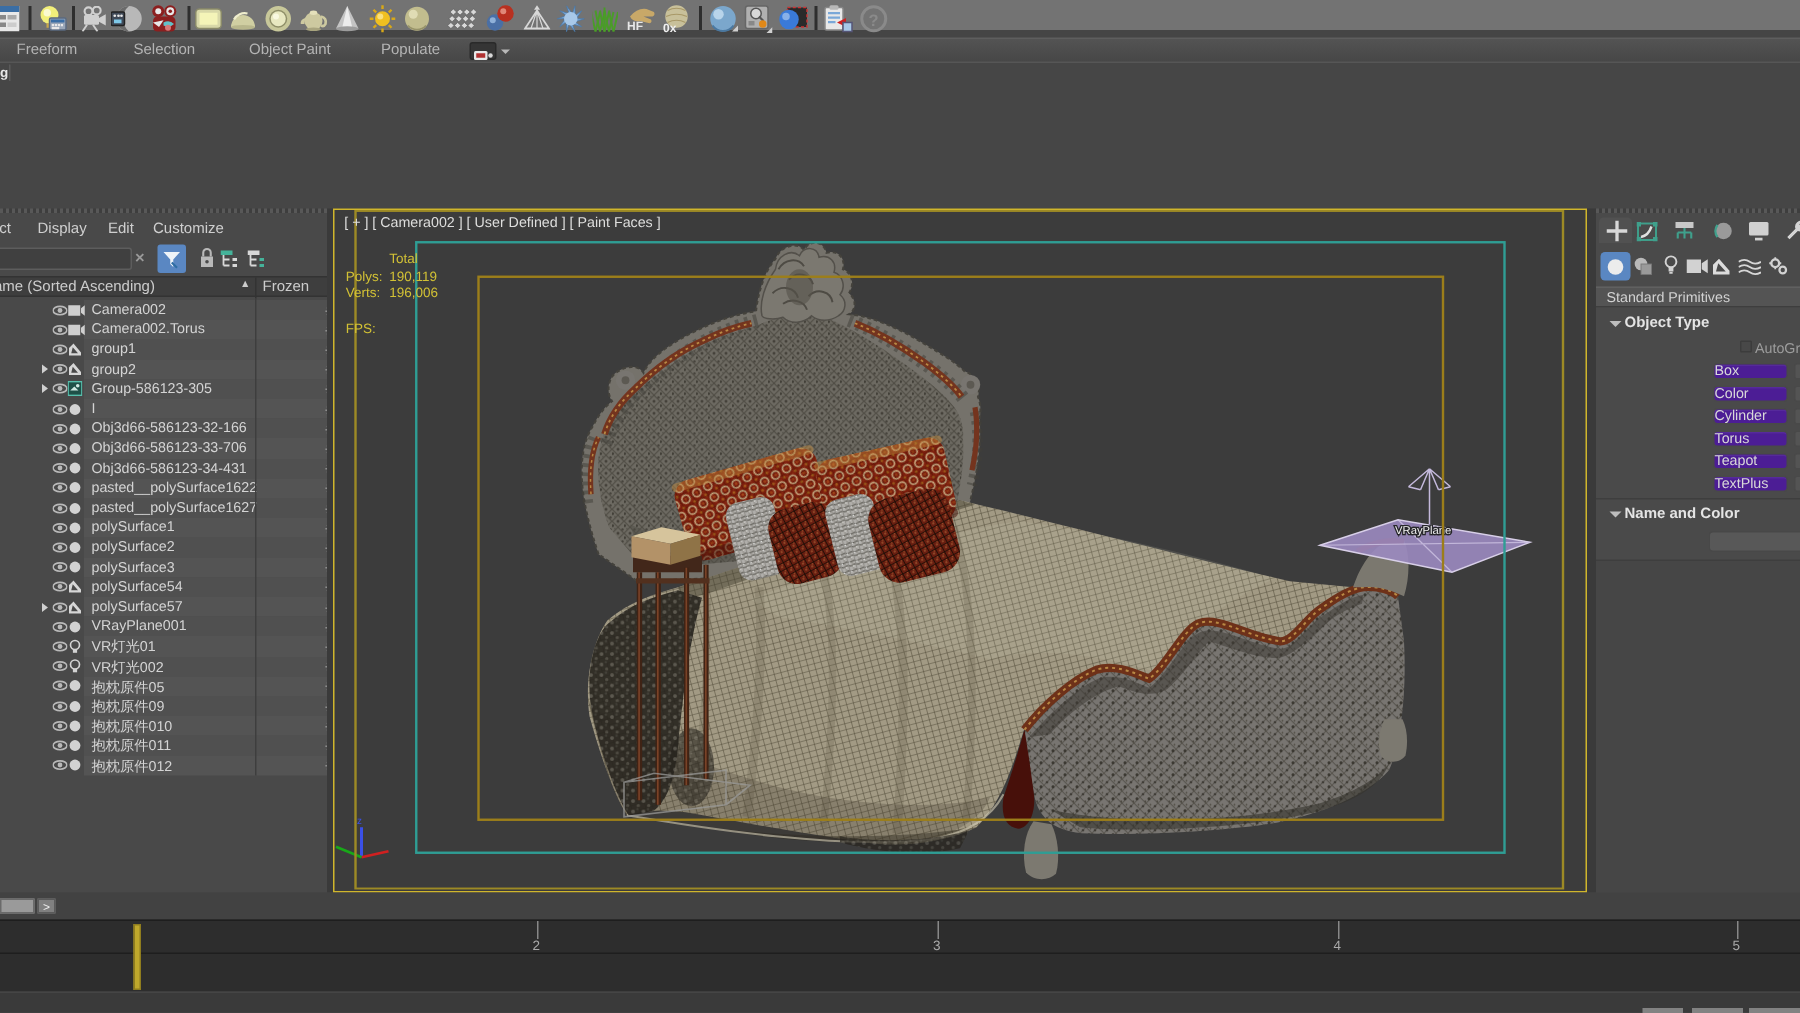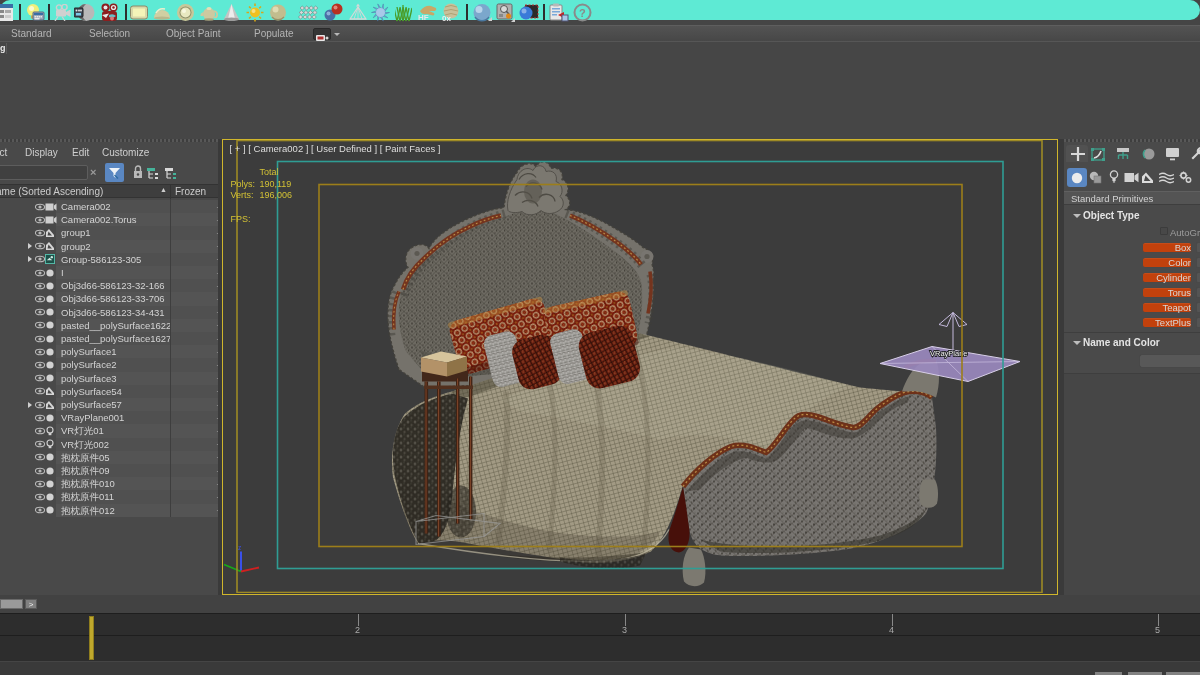--- a/index.html
+++ b/index.html
@@ -1,19 +1,19 @@
 <!DOCTYPE html>
 <html><head>
 <meta charset="utf-8">
 <style>
 html,body{margin:0;padding:0;width:1200px;height:675px;overflow:hidden;
  font-family:"Liberation Sans",sans-serif;background:#454545;}
 *{box-sizing:border-box;}
 .abs{position:absolute;}
-#toolbar{position:absolute;left:0;top:0;width:1200px;height:20px;background:#5eead4;border-radius:11px;}
+#toolbar{position:absolute;left:0;top:0;width:1200px;height:20px;background:#737373;}
 #ribbon{position:absolute;left:0;top:25px;width:1200px;height:17px;
  background:linear-gradient(#535353,#474747);border-top:1px solid #5e5e5e;border-bottom:1px solid #565656;}
 .tab{position:absolute;top:2px;font-size:10px;color:#b4b4b4;}
 #mainarea{position:absolute;left:0;top:42px;width:1200px;height:97px;background:#464646;}
 #grip-l{position:absolute;left:0;top:139px;width:218px;height:3px;
  background:repeating-linear-gradient(90deg,#585858 0 2px,#3e3e3e 2px 4px);}
 #grip-r{position:absolute;left:1064px;top:139px;width:136px;height:3px;
  background:repeating-linear-gradient(90deg,#585858 0 2px,#3e3e3e 2px 4px);}
 #leftpanel{position:absolute;left:0;top:142px;width:218px;height:453px;background:#494949;}
 #lp-border{position:absolute;left:218px;top:139px;width:3.5px;height:456px;background:#3a3a3a;}
@@ -25,22 +25,22 @@
 #track{position:absolute;left:0;top:613px;width:1200px;height:48px;background:#2d2d2d;
  border-top:1px solid #1e1e1e;}
 #track .mid{position:absolute;left:0;top:21px;width:1200px;height:1px;background:#1e1e1e;}
 #status{position:absolute;left:0;top:661px;width:1200px;height:14px;background:#3a3a3a;border-top:1px solid #454545;}
 .tick{position:absolute;top:0;width:1px;height:12px;background:#888;}
 .ticklab{position:absolute;top:11px;font-size:9px;color:#aaa;}
 .menuitem{position:absolute;top:0;font-size:10px;color:#cfcfcf;}
 .lprow{position:absolute;left:0;width:218px;height:13.2px;font-size:9.5px;color:#d4d4d4;margin-left:28px;}
 .lprow .nm{position:absolute;left:33px;top:1px;white-space:nowrap;}
 .rowic{position:absolute;top:1.5px;}
-.btn3d{position:absolute;left:1142px;width:50px;height:11px;background:#c2410c;
- border:1px solid #494949;border-radius:3px;color:#d8d8d8;font-size:9.5px;text-align:right;line-height:10px;
+.btn3d{position:absolute;left:1142px;width:50px;height:11px;background:#4c1d95;
+ border:1px solid #494949;border-radius:3px;color:#d8d8d8;font-size:9.5px;text-align:left;line-height:10px;
  box-shadow:0 1px 0 rgba(255,255,255,0.06) inset;}
 .btnsliver{position:absolute;left:1196px;width:4px;height:11px;background:#545454;border:1px solid #494949;border-radius:2px 0 0 2px;border-right:none;}
 </style>
 </head>
 <body>
 <div id="toolbar">
 <svg class="abs" style="left:-3px;top:4px" width="16" height="17">
       <rect x="0" y="0" width="16" height="17" fill="#e8e8e8"></rect>
       <rect x="0" y="0" width="16" height="4" fill="#3a6ea5"></rect>
       <rect x="2" y="6" width="5" height="3" fill="#888"></rect>
@@ -224,21 +224,21 @@
       <rect x="3" y="11" width="5" height="1.5" fill="#7aa8d8"></rect>
       <path d="M9 12 L15 9 L15 15 Z" fill="#cc2222"></path>
       <rect x="13" y="12" width="6" height="6" fill="#a8c8e8" stroke="#557"></rect>
     </svg>
 <svg class="abs" style="left:573px;top:3px" width="19" height="19">
       <circle cx="9.5" cy="9.5" r="8" fill="none" stroke="#8a8a8a" stroke-width="2"></circle>
       <text x="6" y="14" font-family="Liberation Sans" font-size="11" font-weight="bold" fill="#8a8a8a">?</text>
     </svg>
 </div>
 <div id="ribbon">
-  <span class="tab" style="left:11px">Standard</span>
+  <span class="tab" style="left:11px">Freeform</span>
   <span class="tab" style="left:89px">Selection</span>
   <span class="tab" style="left:166px">Object Paint</span>
   <span class="tab" style="left:254px">Populate</span>
   <div class="abs" style="left:313px;top:2px;width:18px;height:12px;background:#353535;border:1px solid #2a2a2a;border-radius:2px">
     <svg width="16" height="10">
         <rect x="2" y="2" width="9" height="6" rx="1" fill="#e8e8e8"></rect>
         <rect x="3.5" y="3.5" width="6" height="3" fill="#b03030"></rect>
         <circle cx="13" cy="5" r="1.5" fill="#d8d8d8"></circle>
       </svg>
   </div>

